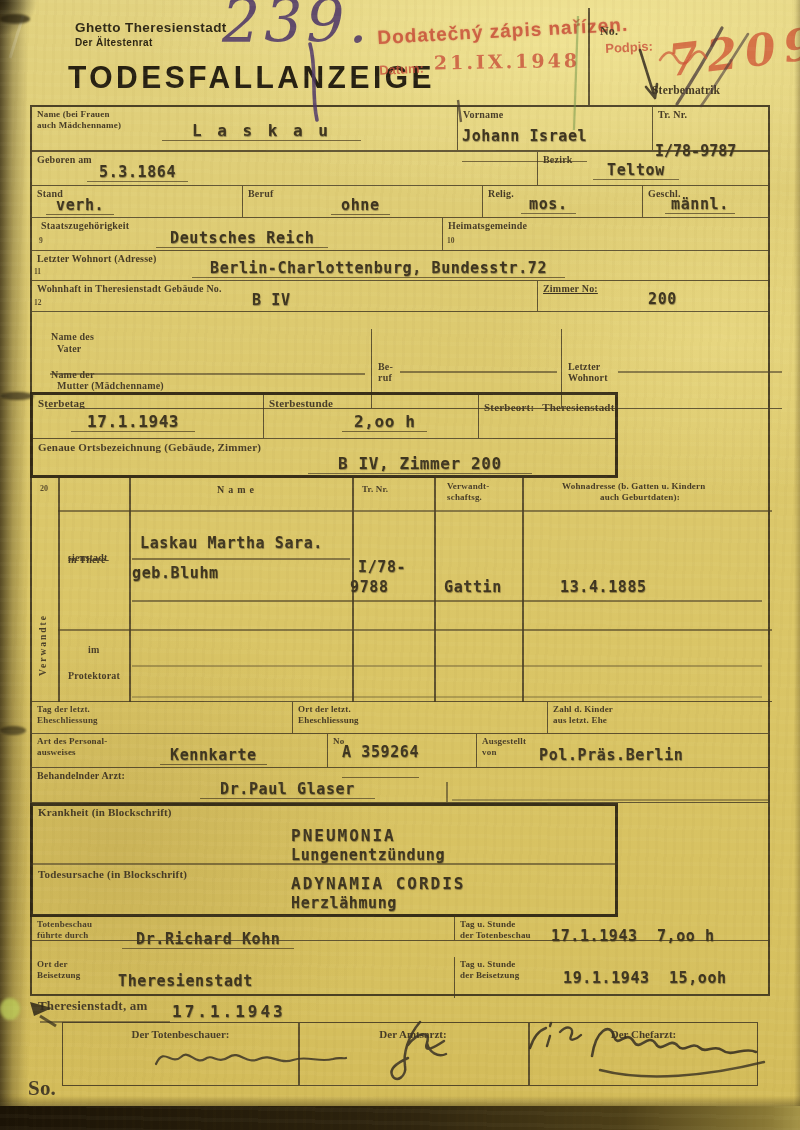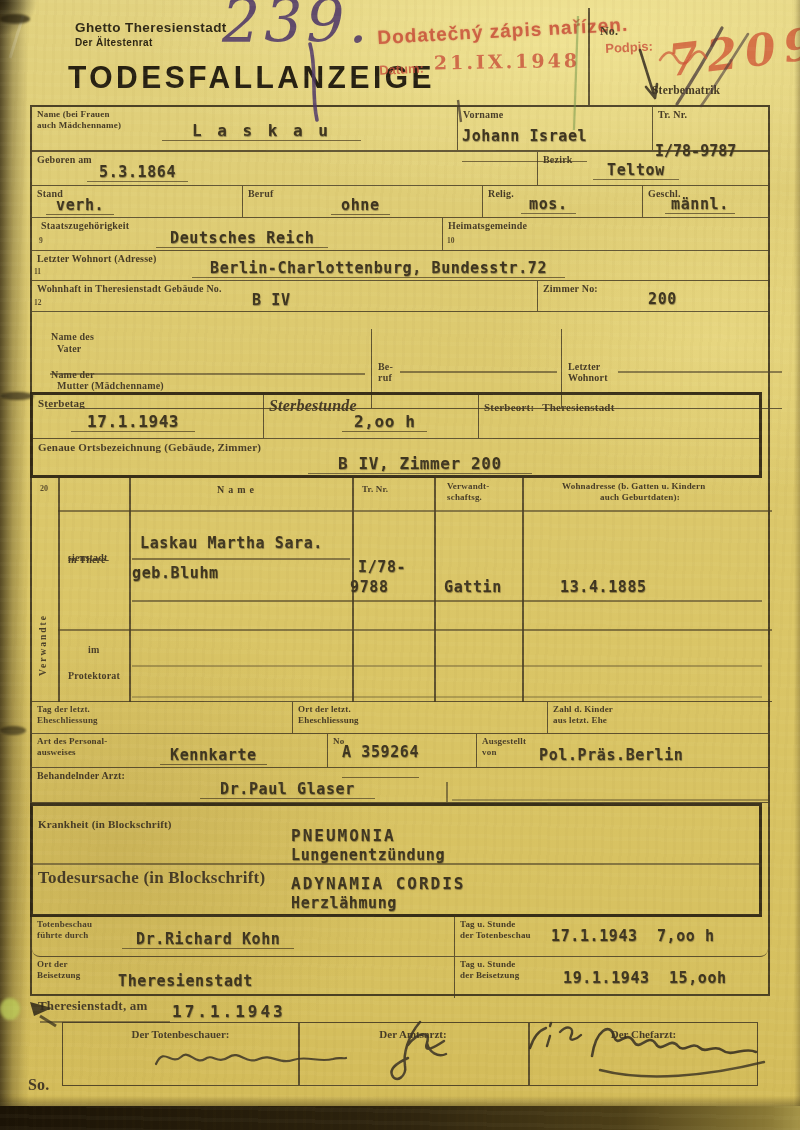--- a/index.html
+++ b/index.html
@@ -19,21 +19,21 @@
   .typed{font:700 15px/1.2 "DejaVu Sans Mono","Liberation Mono",monospace;color:#3e3520;
     letter-spacing:.6px;text-shadow:.5px .6px .8px rgba(70,58,32,.5);white-space:pre;}
   .typed.big{font-size:16px;}
   .ul{border-bottom:1.6px solid rgba(72,60,34,.7);padding-bottom:16px;}
   .num{font:700 7.5px "Liberation Serif",serif;color:rgba(74,62,38,.9);margin-right:3px;vertical-align:top;}
   .tbl{position:absolute;left:30px;top:105px;width:740px;height:891px;
     border:2px solid rgba(55,45,26,.88);box-sizing:border-box;}
   .row{position:absolute;left:0;width:100%;border-bottom:1.6px solid rgba(62,52,32,.8);box-sizing:border-box;}
   .cell{position:absolute;top:0;bottom:0;border-left:1.6px solid rgba(62,52,32,.8);box-sizing:border-box;padding:2px 5px;}
   .cell.first{border-left:none;}
-  .thickbox{position:absolute;left:-2px;width:732px;border:3px solid rgba(46,38,20,.95);box-sizing:border-box;}
+  .thickbox{position:absolute;left:-2px;width:588px;border:3px solid rgba(46,38,20,.95);box-sizing:border-box;}
   .vline{position:absolute;width:1.6px;background:rgba(62,52,32,.8);}
   .hline{position:absolute;height:1.5px;background:rgba(74,62,36,.6);}
   .vert{writing-mode:vertical-rl;transform:rotate(180deg);font:700 9.5px "Liberation Serif",serif;
     letter-spacing:2px;color:#4a3f28;}
   .org1{font:700 13.5px "Liberation Sans",sans-serif;color:#2e2715;letter-spacing:.4px;}
   .org2{font:700 10px "Liberation Sans",sans-serif;color:#2e2715;letter-spacing:.4px;}
   .title{font:800 30px "Liberation Sans",sans-serif;color:#262012;letter-spacing:3.5px;transform:scaleY(1.05);}
   .hw239{font:italic 400 60px "DejaVu Serif",serif;color:rgba(77,55,104,.88);letter-spacing:4px;}
   .stamp{transform:rotate(-3deg);color:rgba(201,82,58,.82);}
   .stamp .s1{font:700 19px "Liberation Sans",sans-serif;letter-spacing:1px;text-shadow:0 0 1.5px rgba(201,82,58,.5);}
@@ -146,21 +146,21 @@
         <span class="abs typed ul" style="left:160px;top:8px;padding:0 18px;">Berlin-Charlottenburg, Bundesstr.72</span>
       </div>
     </div>
 
     <div class="row" style="top:174px;height:31px;">
       <div class="cell first" style="left:0;width:505px;">
         <div class="lbl">Wohnhaft in Theresienstadt Gebäude No.</div>
         <span class="abs num" style="left:2px;top:17px;">12</span>
         <span class="abs typed" style="left:220px;top:10px;">B IV</span>
       </div>
-      <div class="cell" style="left:505px;width:235px;">
+      <div class="cell" style="left:505px;width:235px;text-decoration:underline;">
         <div class="lbl">Zimmer No:</div>
         <span class="abs typed" style="left:110px;top:9px;">200</span>
       </div>
     </div>
 
     <div class="row" style="top:222px;height:80px;margin-left:14px;">
       <div class="cell first" style="left:0;width:325px;">
         <div class="lbl">Name des</div>
         <div class="lbl" style="margin-left:6px;">Vater</div>
         <div class="hline" style="left:4px;right:6px;top:44px;"></div>
@@ -179,21 +179,21 @@
       </div>
     </div>
 
     <div class="thickbox" style="top:285px;height:86px;">
       <div class="row" style="top:0;height:44px;">
         <div class="cell first" style="left:0;width:230px;">
           <div class="lbl" style="font-size:11px;">Sterbetag</div>
           <span class="abs typed big ul" style="left:38px;top:17px;padding:0 16px;">17.1.1943</span>
         </div>
         <div class="cell" style="left:230px;width:215px;">
-          <div class="lbl" style="font-size:16px;font-style:italic;">Sterbestunde</div>
+          <div class="lbl" style="font-size:11px;">Sterbestunde</div>
           <span class="abs typed big ul" style="left:78px;top:17px;padding:0 12px;">2,oo h</span>
         </div>
         <div class="cell" style="left:445px;width:295px;">
           <span class="lbl" style="font-size:11px;">Sterbeort:</span>
           <span class="lbl" style="font-size:11px;margin-left:4px;">Theresienstadt</span>
         </div>
       </div>
       <div class="row" style="top:44px;height:36px;border-bottom:none;">
         <div class="cell first" style="left:0;width:740px;">
           <div class="lbl" style="font-size:11px;">Genaue Ortsbezeichnung (Gebäude, Zimmer)</div>
@@ -273,30 +273,30 @@
     <div class="row" style="top:661px;height:35px;">
       <div class="cell first" style="left:0;width:740px;">
         <div class="lbl">Behandelnder Arzt:</div>
         <span class="abs typed ul" style="left:168px;top:12px;padding:0 20px;">Dr.Paul Glaser</span>
         <div class="hline" style="left:420px;width:316px;top:31px;opacity:.7;"></div>
         <div class="vline" style="left:414px;top:14px;height:20px;opacity:.7;"></div>
       </div>
     </div>
 
     <div class="thickbox" style="top:696px;height:114px;">
-      <div class="abs lbl" style="left:5px;top:12px;font-size:11px;">Krankheit (in Blockschrift)</div>
+      <div class="abs lbl" style="left:5px;top:0;font-size:11px;">Krankheit (in Blockschrift)</div>
       <span class="abs typed big" style="left:258px;top:20px;letter-spacing:2px;">PNEUMONIA</span>
       <span class="abs typed" style="left:258px;top:40px;">Lungenentzündung</span>
       <div class="hline" style="left:0;right:0;top:57px;"></div>
-      <div class="abs lbl" style="left:5px;top:62px;font-size:17px;">Todesursache (in Blockschrift)</div>
+      <div class="abs lbl" style="left:5px;top:62px;font-size:11px;">Todesursache (in Blockschrift)</div>
       <span class="abs typed big" style="left:258px;top:68px;letter-spacing:2px;">ADYNAMIA CORDIS</span>
       <span class="abs typed" style="left:258px;top:88px;">Herzlähmung</span>
     </div>
 
-    <div class="row" style="top:810px;height:40px;border-radius:8px;">
+    <div class="row" style="top:810px;height:24px;">
       <div class="cell first" style="left:0;width:422px;">
         <div class="lbl sm">Totenbeschau</div>
         <div class="lbl sm">führte durch</div>
         <span class="abs typed ul" style="left:90px;top:13px;padding:0 14px;">Dr.Richard Kohn</span>
       </div>
       <div class="cell" style="left:422px;width:318px;">
         <div class="lbl sm">Tag u. Stunde</div>
         <div class="lbl sm">der Totenbeschau</div>
         <span class="abs typed" style="left:96px;top:10px;">17.1.1943  7,oo h</span>
       </div>
@@ -320,21 +320,21 @@
   <div class="abs typed big" style="left:172px;top:1002px;letter-spacing:3px;">17.1.1943</div>
   <div class="hline" style="left:40px;width:130px;top:1021px;"></div>
 
   <div class="sigbox" style="left:62px;top:1022px;width:696px;height:64px;">
     <div class="vline" style="left:235px;top:0;height:62px;"></div>
     <div class="vline" style="left:465px;top:0;height:62px;"></div>
     <div class="abs siglbl" style="left:0;top:5px;width:235px;">Der Totenbeschauer:</div>
     <div class="abs siglbl" style="left:235px;top:5px;width:230px;">Der Amtsarzt:</div>
     <div class="abs siglbl" style="left:465px;top:5px;width:231px;">Der Chefarzt:</div>
   </div>
-  <div class="abs lbl" style="left:28px;top:1076px;font-size:16px;">So.</div>
+  <div class="abs lbl" style="left:28px;top:1076px;font-size:21px;">So.</div>
 
   <svg class="overlay" width="800" height="1130" viewBox="0 0 800 1130">
 
     <path d="M310,44 C317,68 311,94 317,120" stroke="rgba(77,55,104,.85)" stroke-width="3.6" fill="none" stroke-linecap="round"></path>
 
     <path d="M458,100 L461,122" stroke="rgba(60,48,40,.7)" stroke-width="2.4" fill="none"></path>
 
     <path d="M10,58 L23,16" stroke="rgba(246,236,176,.7)" stroke-width="3" fill="none"></path>
 
     <path d="M578,16 L574,130" stroke="rgba(112,152,74,.5)" stroke-width="2.2" fill="none"></path>

